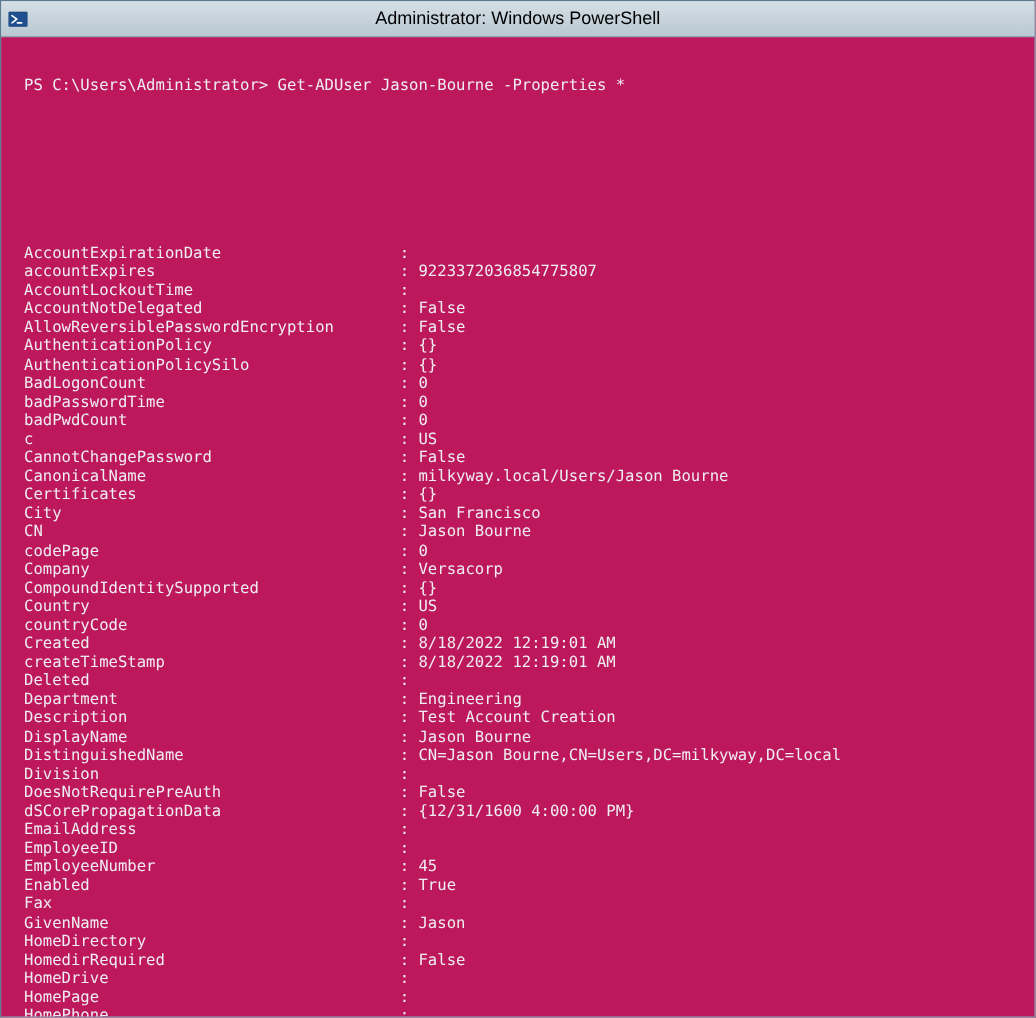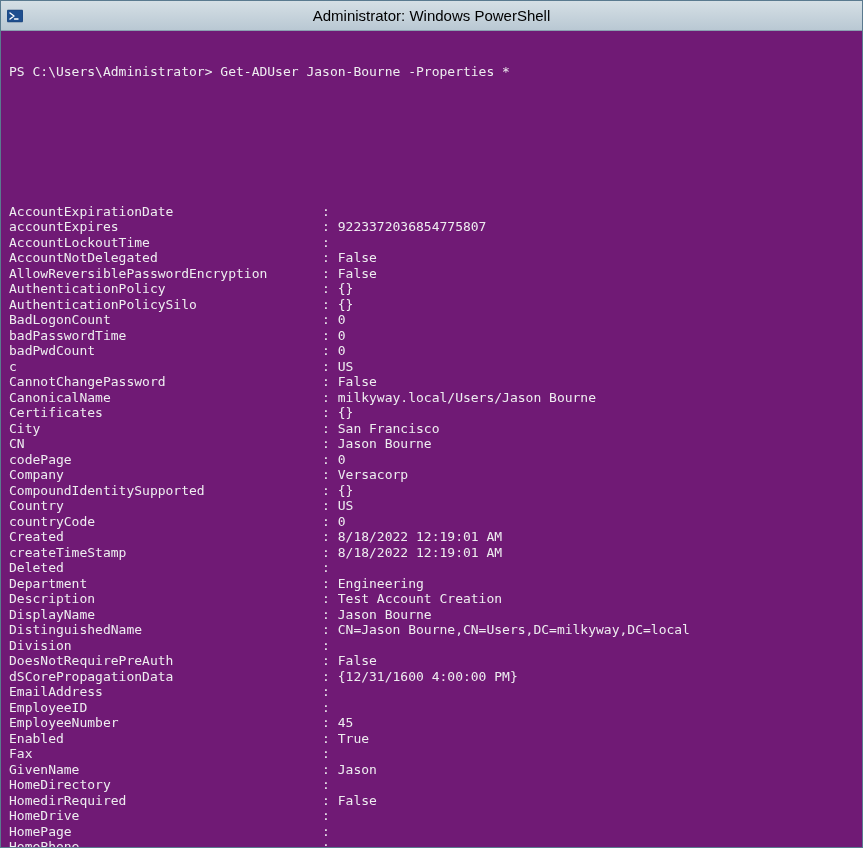--- a/index.html
+++ b/index.html
@@ -36,26 +36,26 @@
       justify-content: center;
     }
     .titlebar .title {
       flex: 1;
       text-align: center;
       font-weight: 400;
       padding-right: 24px;
     }
     .console {
       flex: 1;
-      background: #701a75;
+      background: #be185d;
       color: #eeedf0;
       font-family: Consolas, 'Lucida Console', monospace;
       font-size: 13px;
       line-height: 15.5px;
-      padding: 2px 8px;
+      padding: 2px 19px;
       overflow: hidden;
       white-space: pre;
       letter-spacing: 0px;
     }
     .prompt-line { color: #eeedf0; }
     .prop-row { display: block; }
     .blank { height: 15.5px; }
   </style>
 </head>
 <body>

